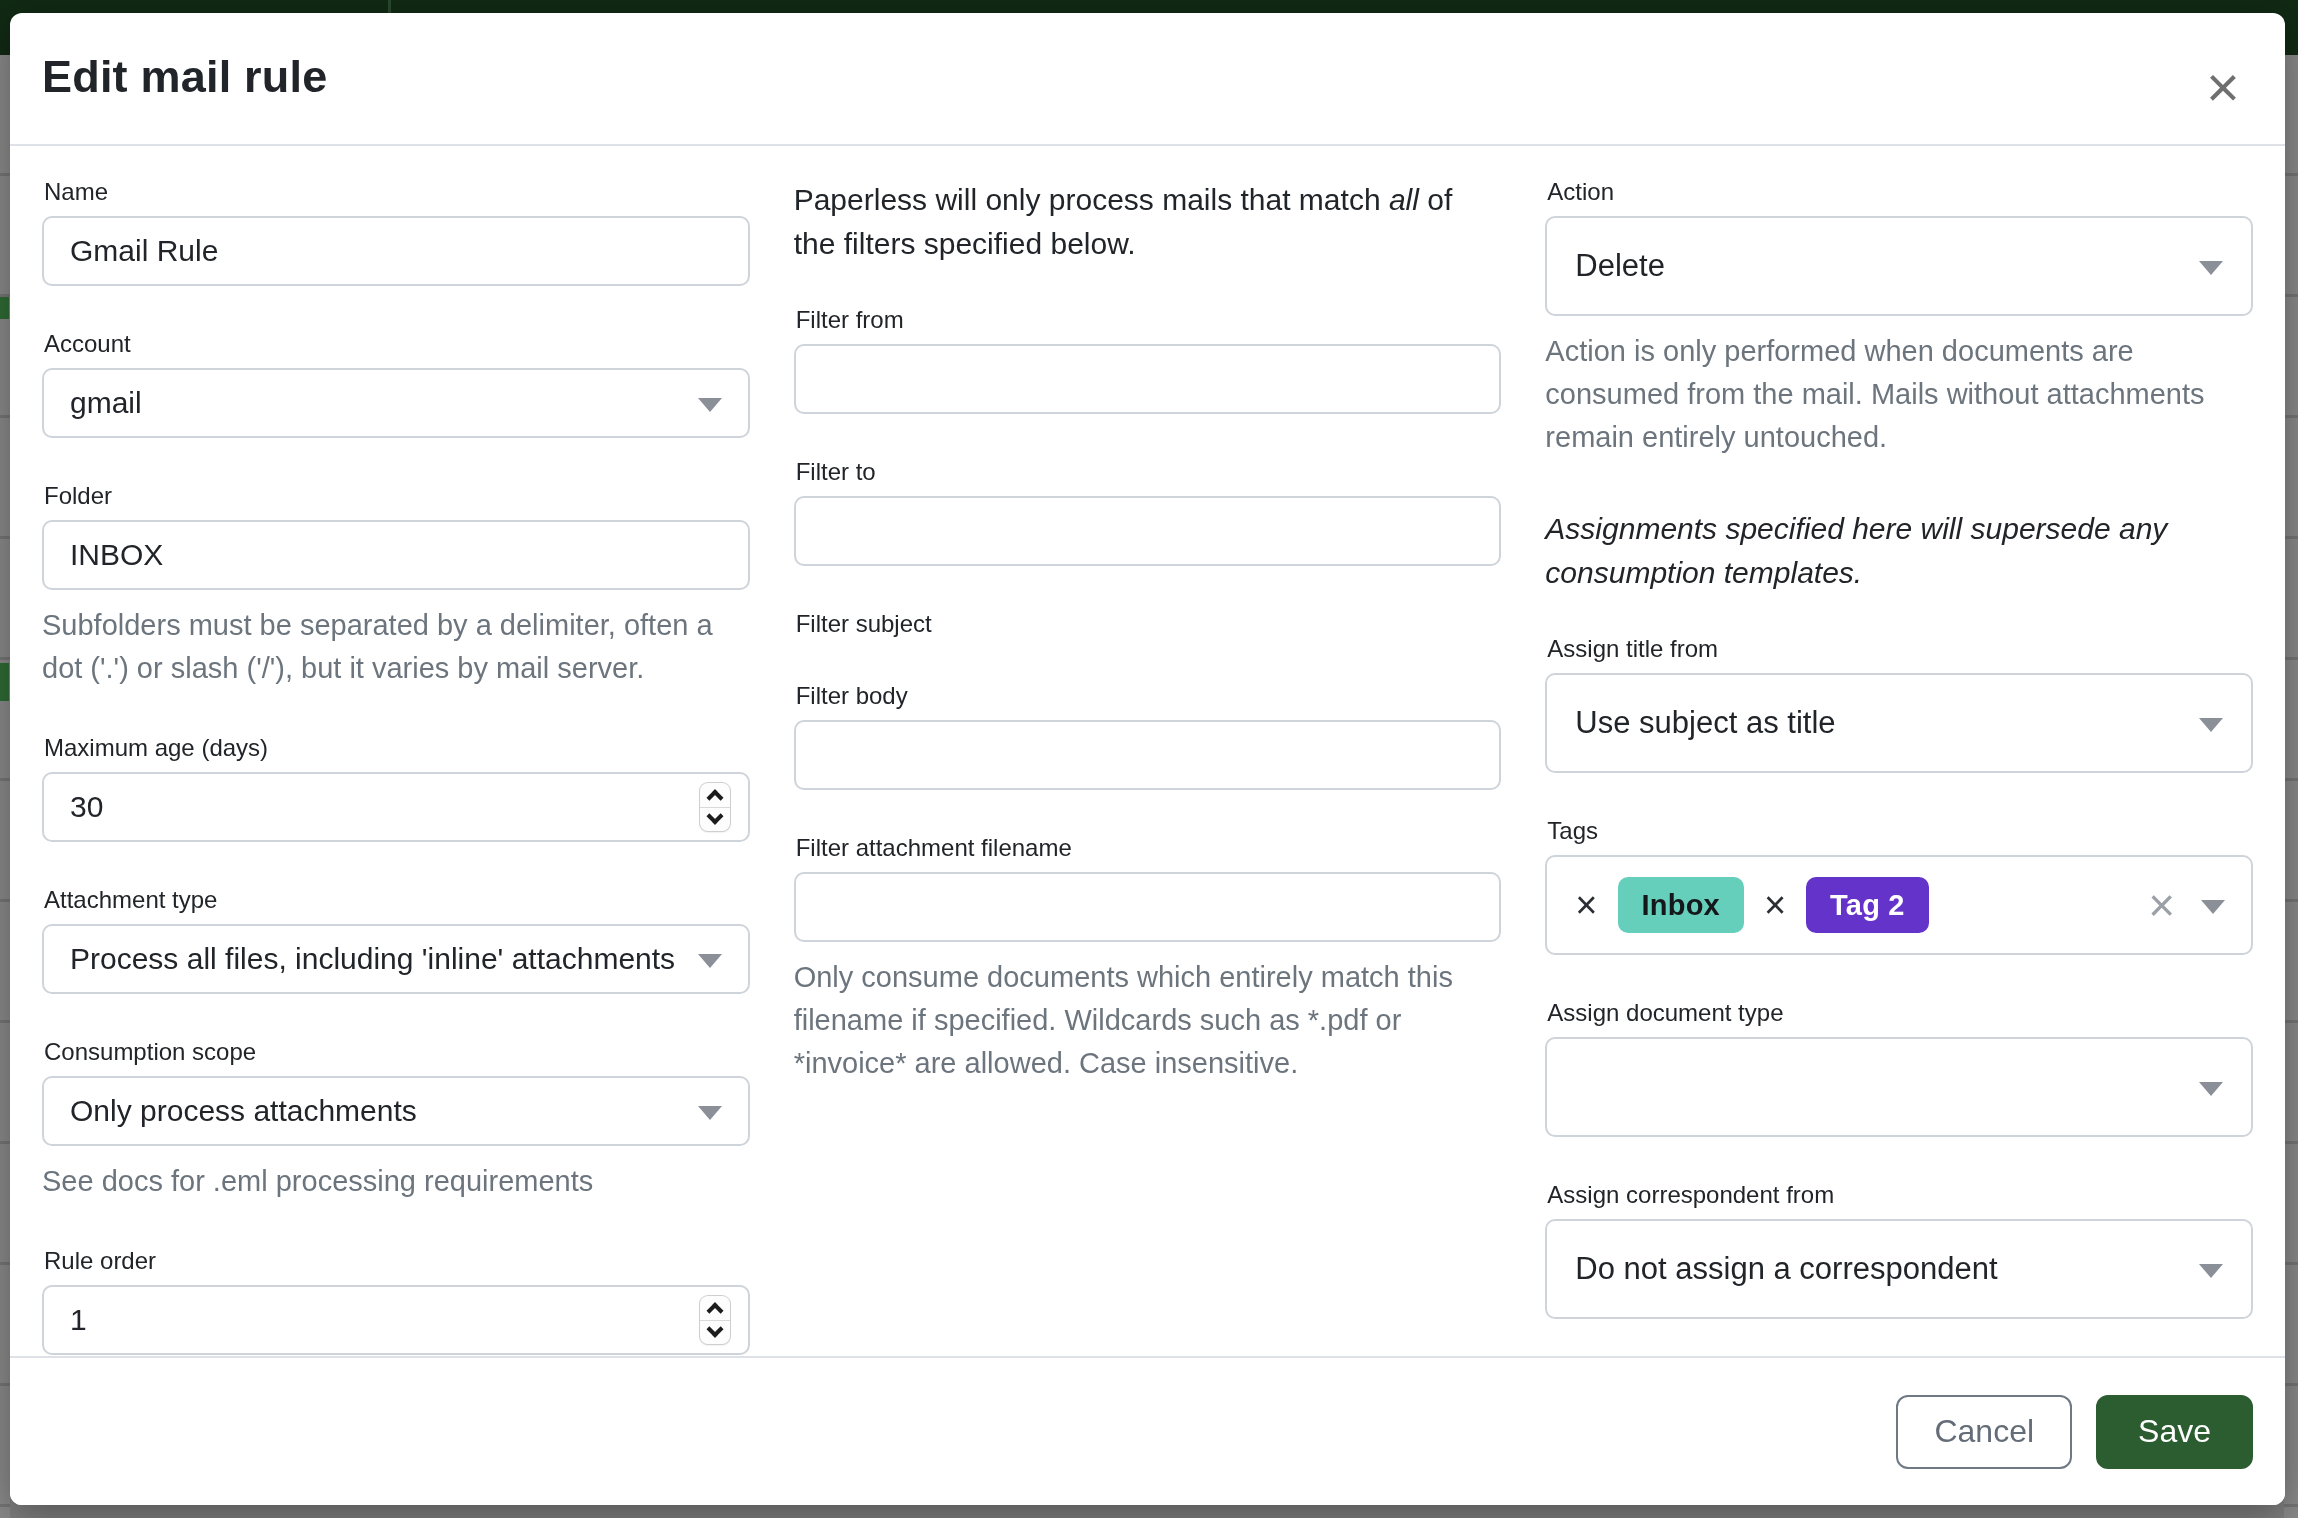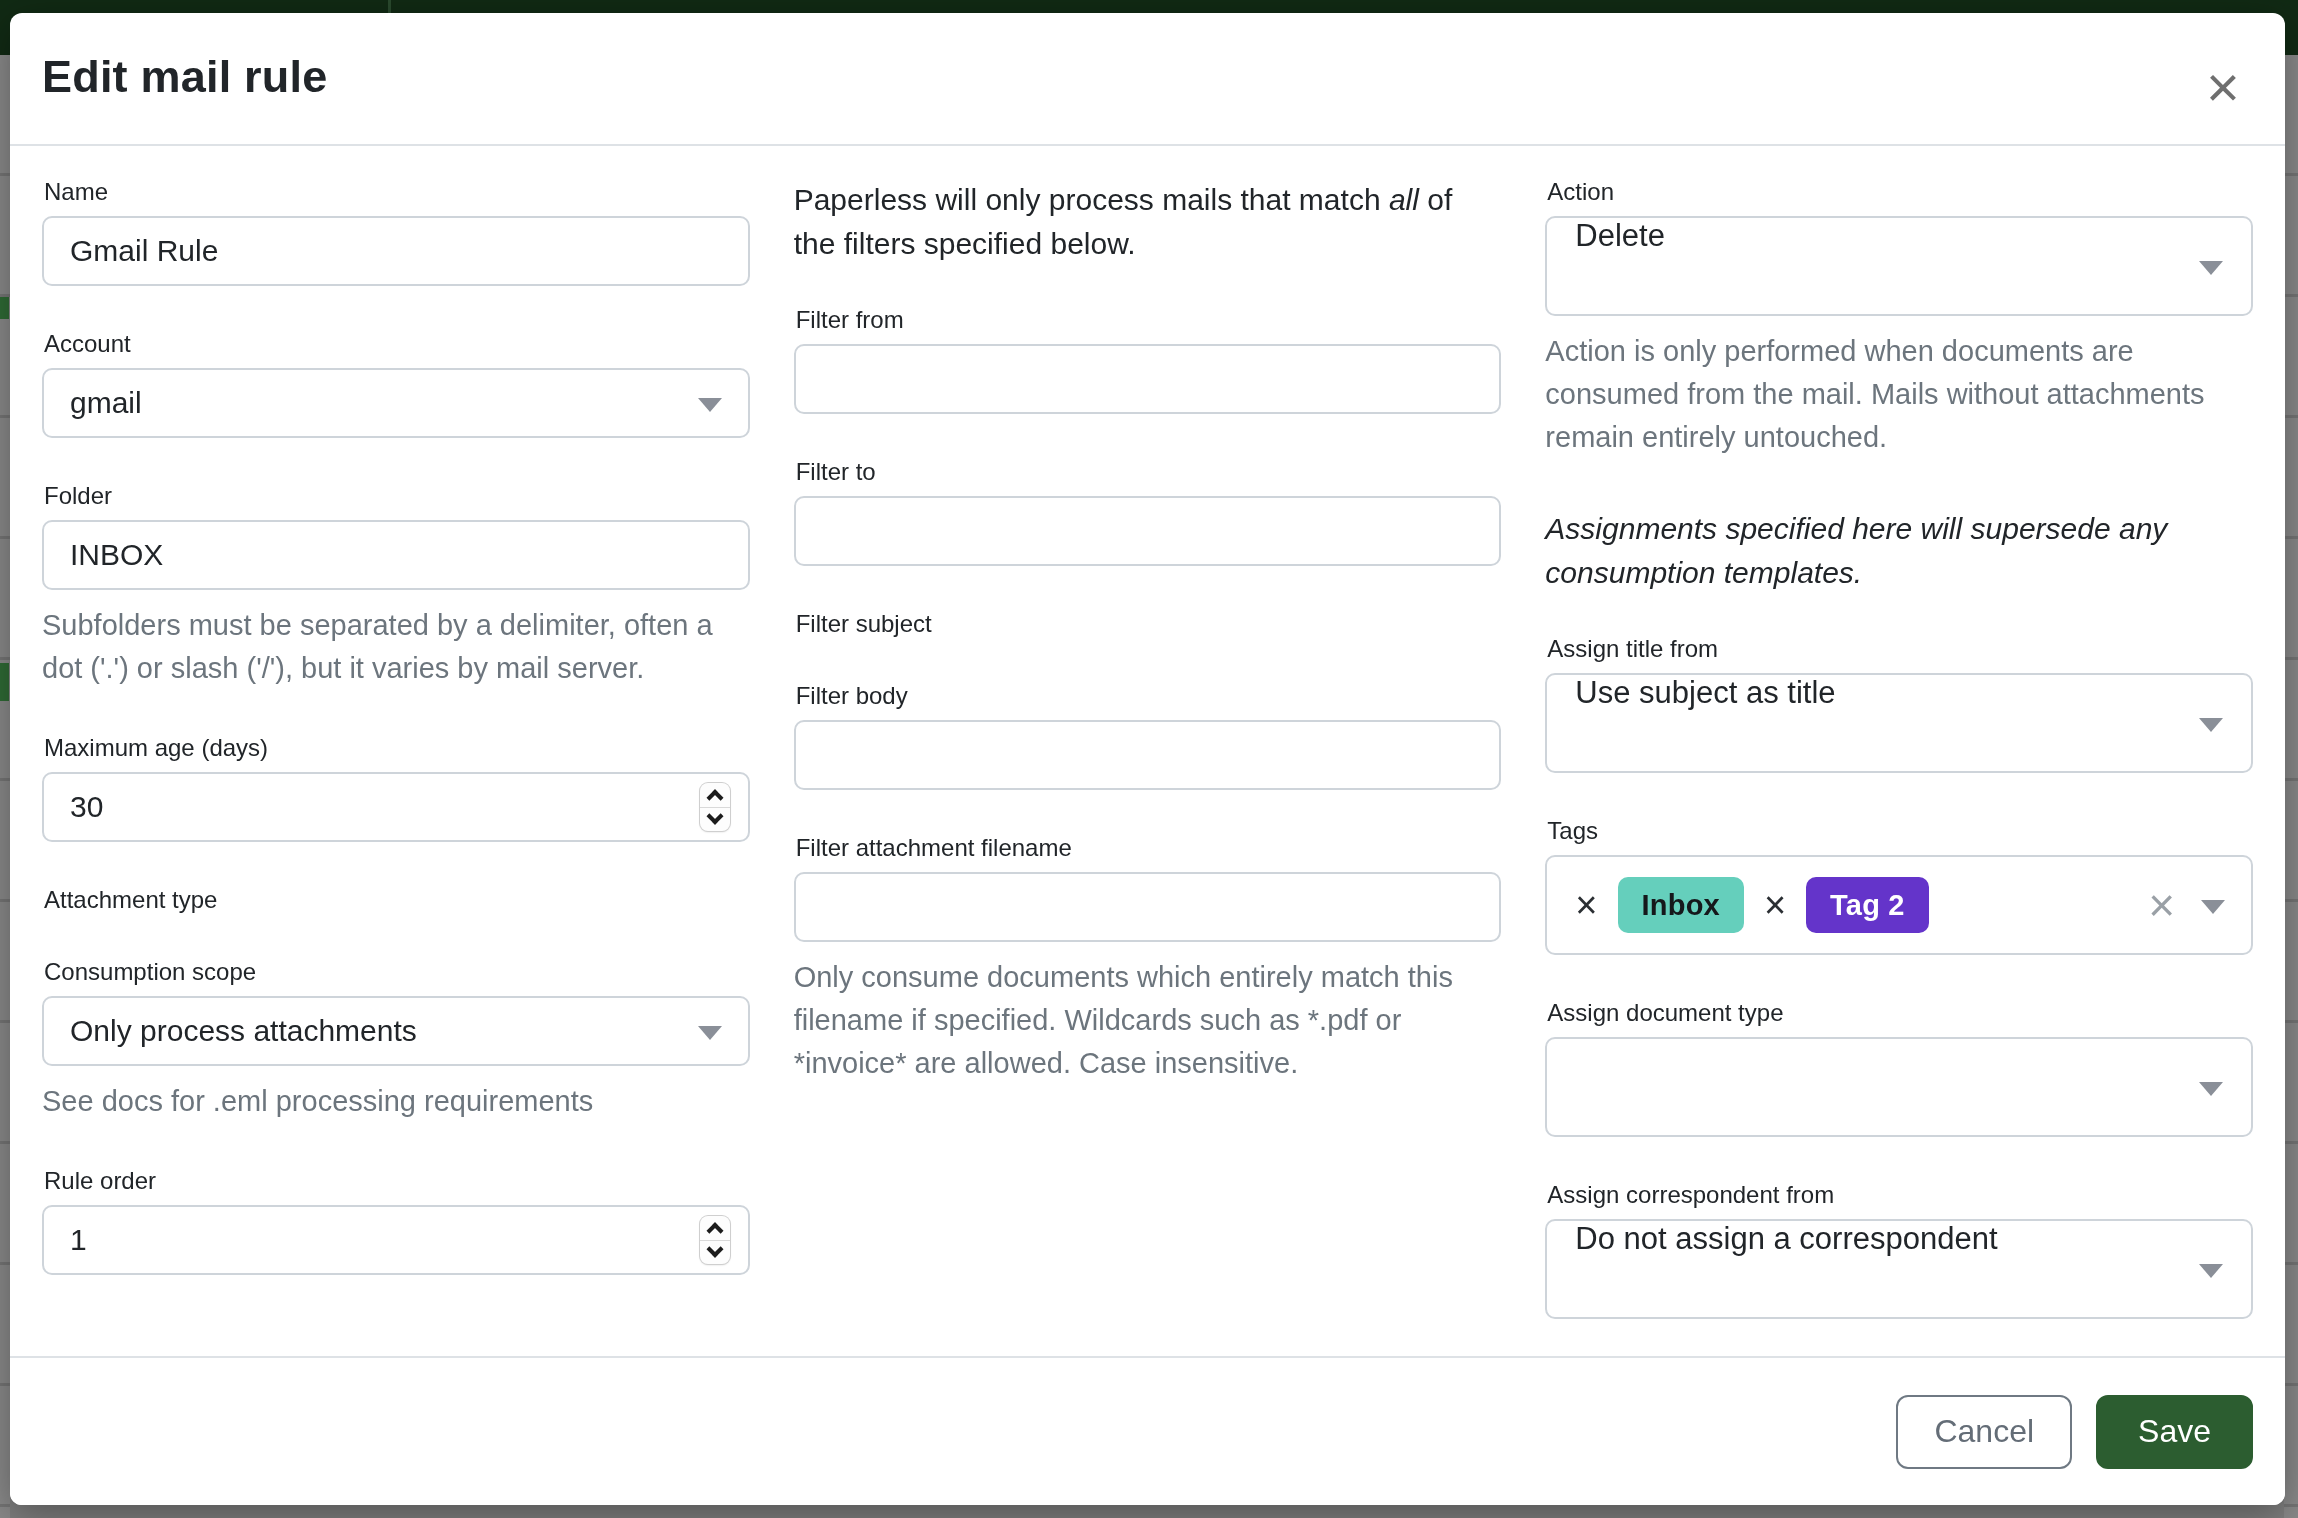--- a/index.html
+++ b/index.html
@@ -90,21 +90,21 @@
   .chev.up { transform: rotate(45deg) translate(2px, 2px); }
   .chev.down { transform: rotate(-135deg) translate(2px, 2px); }
 
   
   .intro { font-size: 30px; line-height: 44px; margin-bottom: 40px; color: var(--text, #212529); }
   .intro em { font-style: italic; }
 
   
   .ng-select {
     position: relative; width: 100%; height: 100px; border: 2px solid var(--border, #ced4da);
-    border-radius: 10px; background: #fff; display: flex; 
+    border-radius: 10px; background: #fff; display: flex; align-items: center;
     padding: 0 90px 0 28px; font-size: 31px; color: var(--text, #212529);
   }
   .note {
     font-size: 30px; line-height: 44px; font-style: italic; color: var(--text, #212529);
     margin-top: 48px; margin-bottom: 40px;
   }
 
   
   .tags-box { gap: 20px; }
   .tag-remove { font-size: 38px; color: #2b2f33; cursor: pointer; line-height: 1; }
@@ -183,20 +183,24 @@
               </div>
             <div class="half">
                 <span class="chev down"></span>
               </div>
           </div>
         </div>
       </div>
 
       <div class="group">
         <label class="form-label">Attachment type</label>
+        <div class="select-wrap">
+          <div class="form-control">Process all files, including 'inline' attachments</div>
+          <span class="caret"></span>
+        </div>
       </div>
 
       <div class="group">
         <label class="form-label">Consumption scope</label>
         <div class="select-wrap">
           <div class="form-control">Only process attachments</div>
           <span class="caret"></span>
         </div>
         <div class="help">See docs for .eml processing requirements</div>
       </div>

